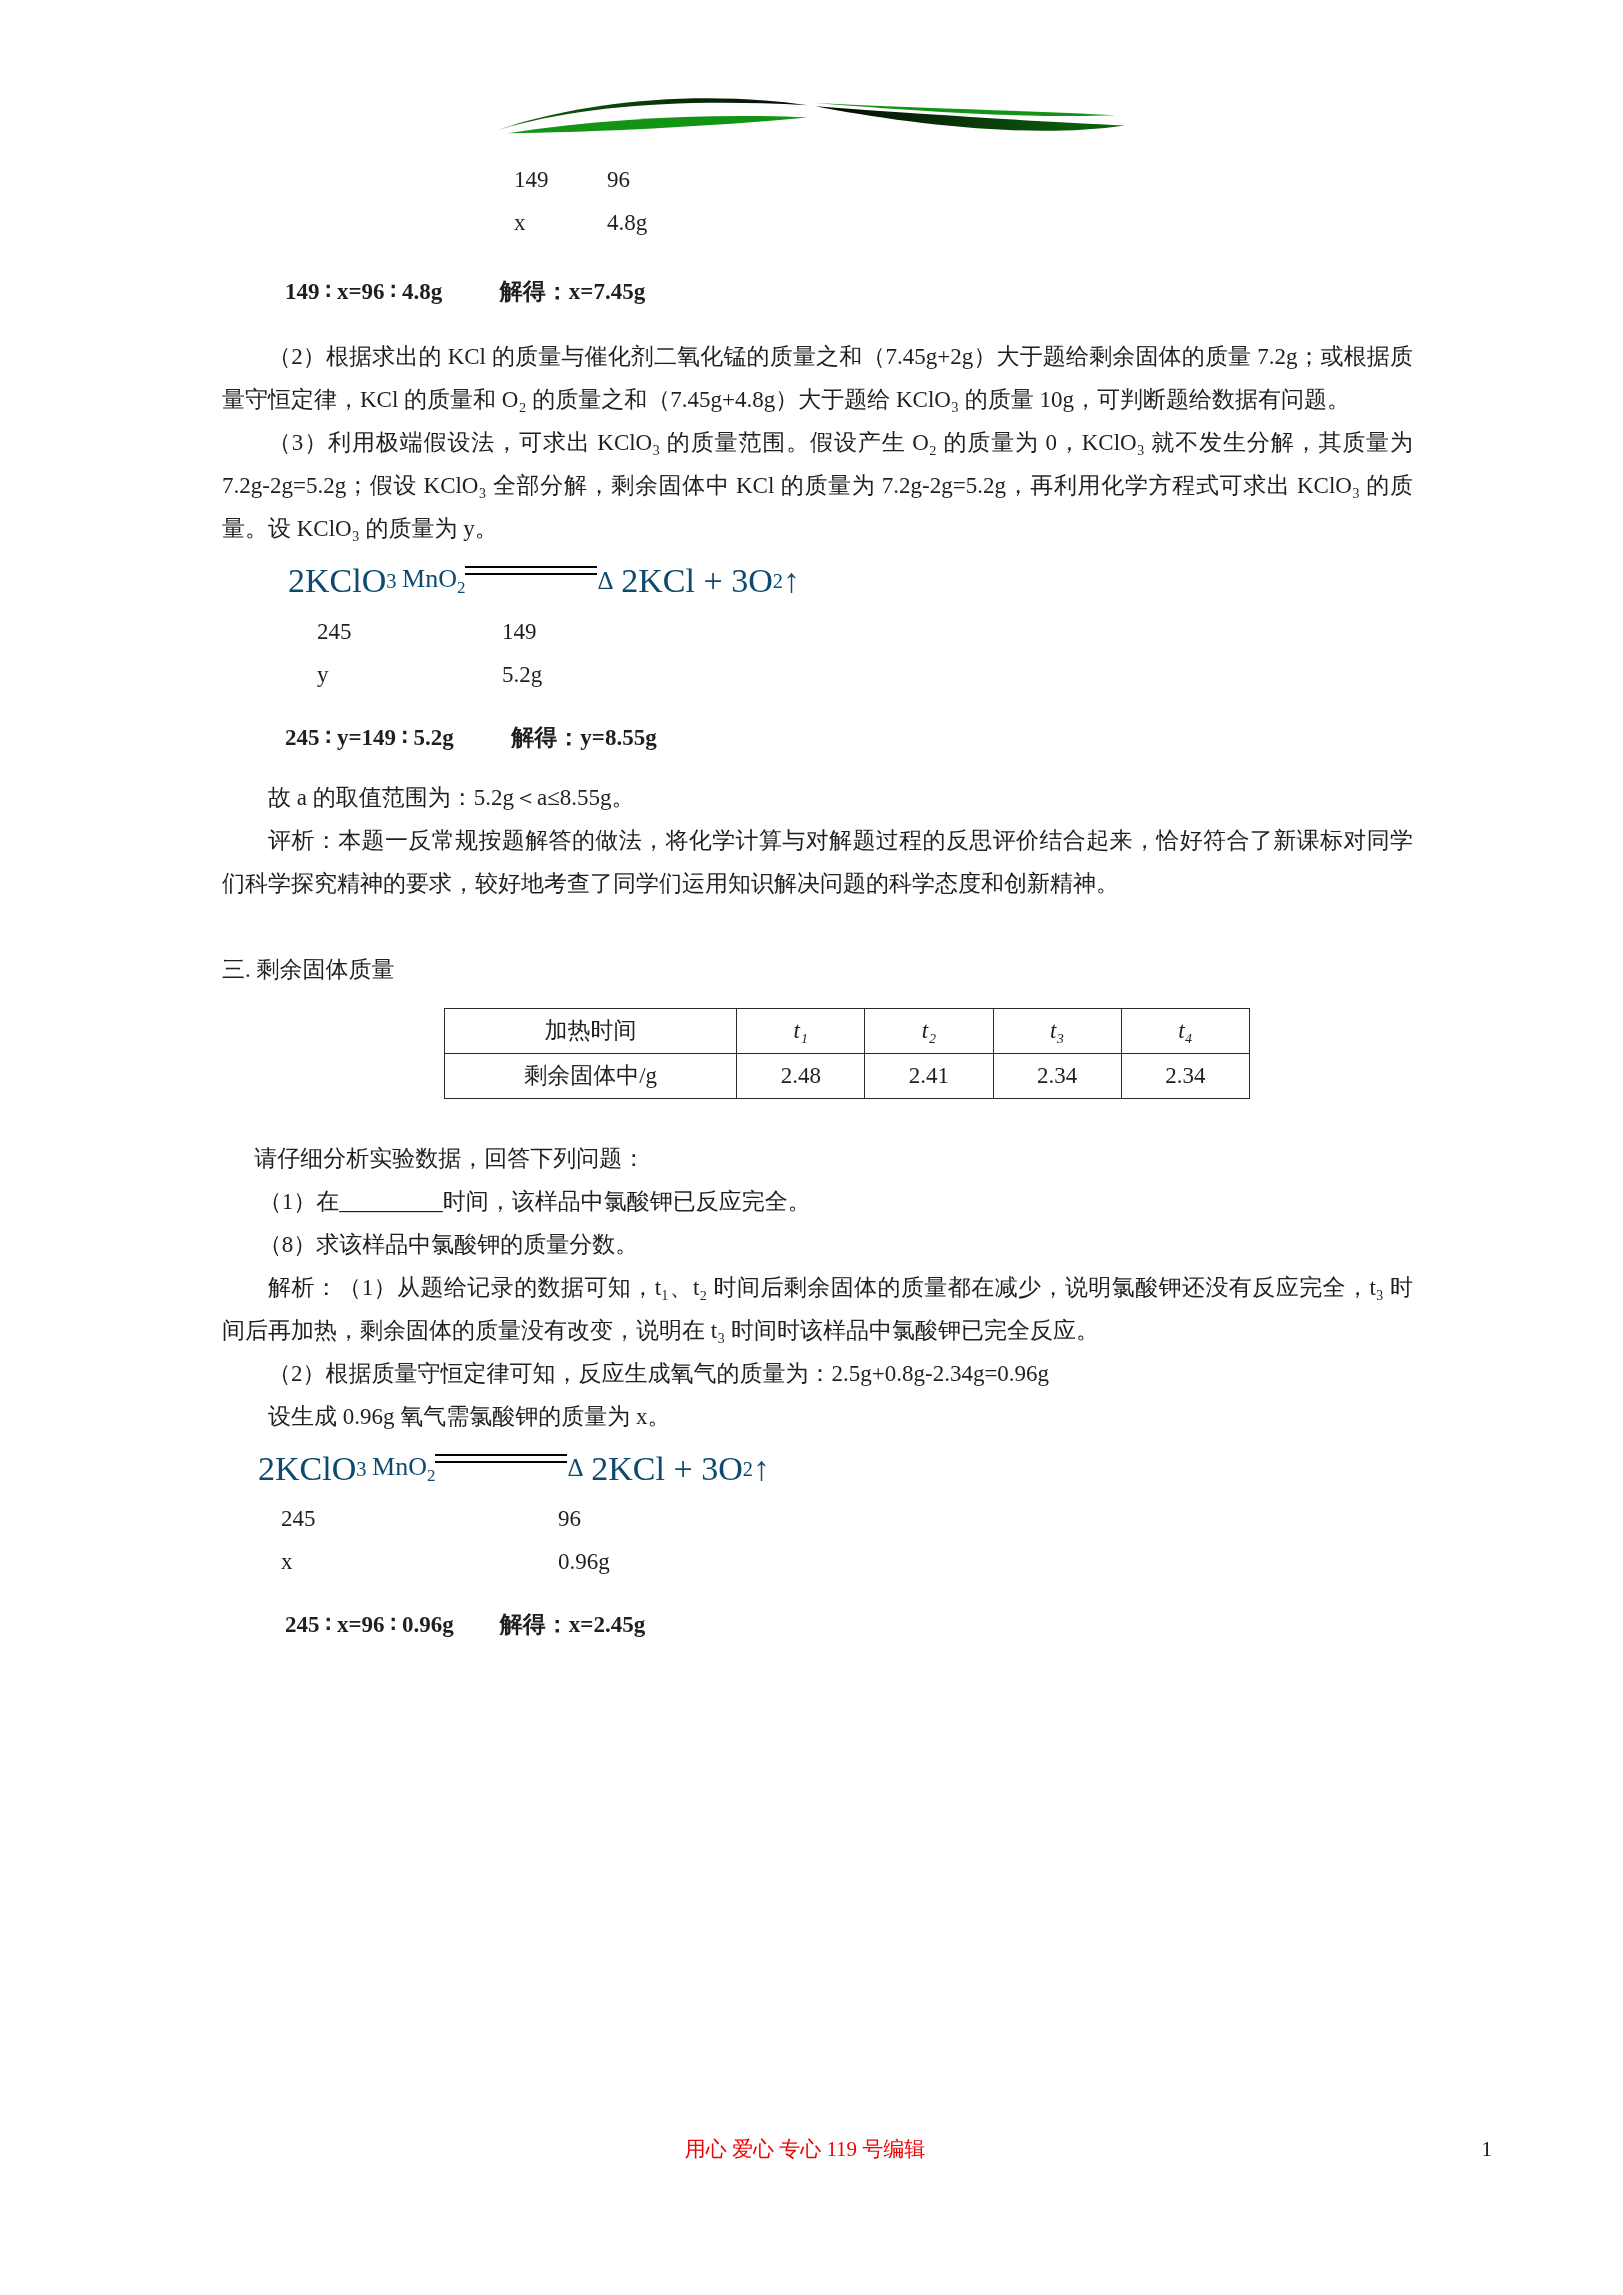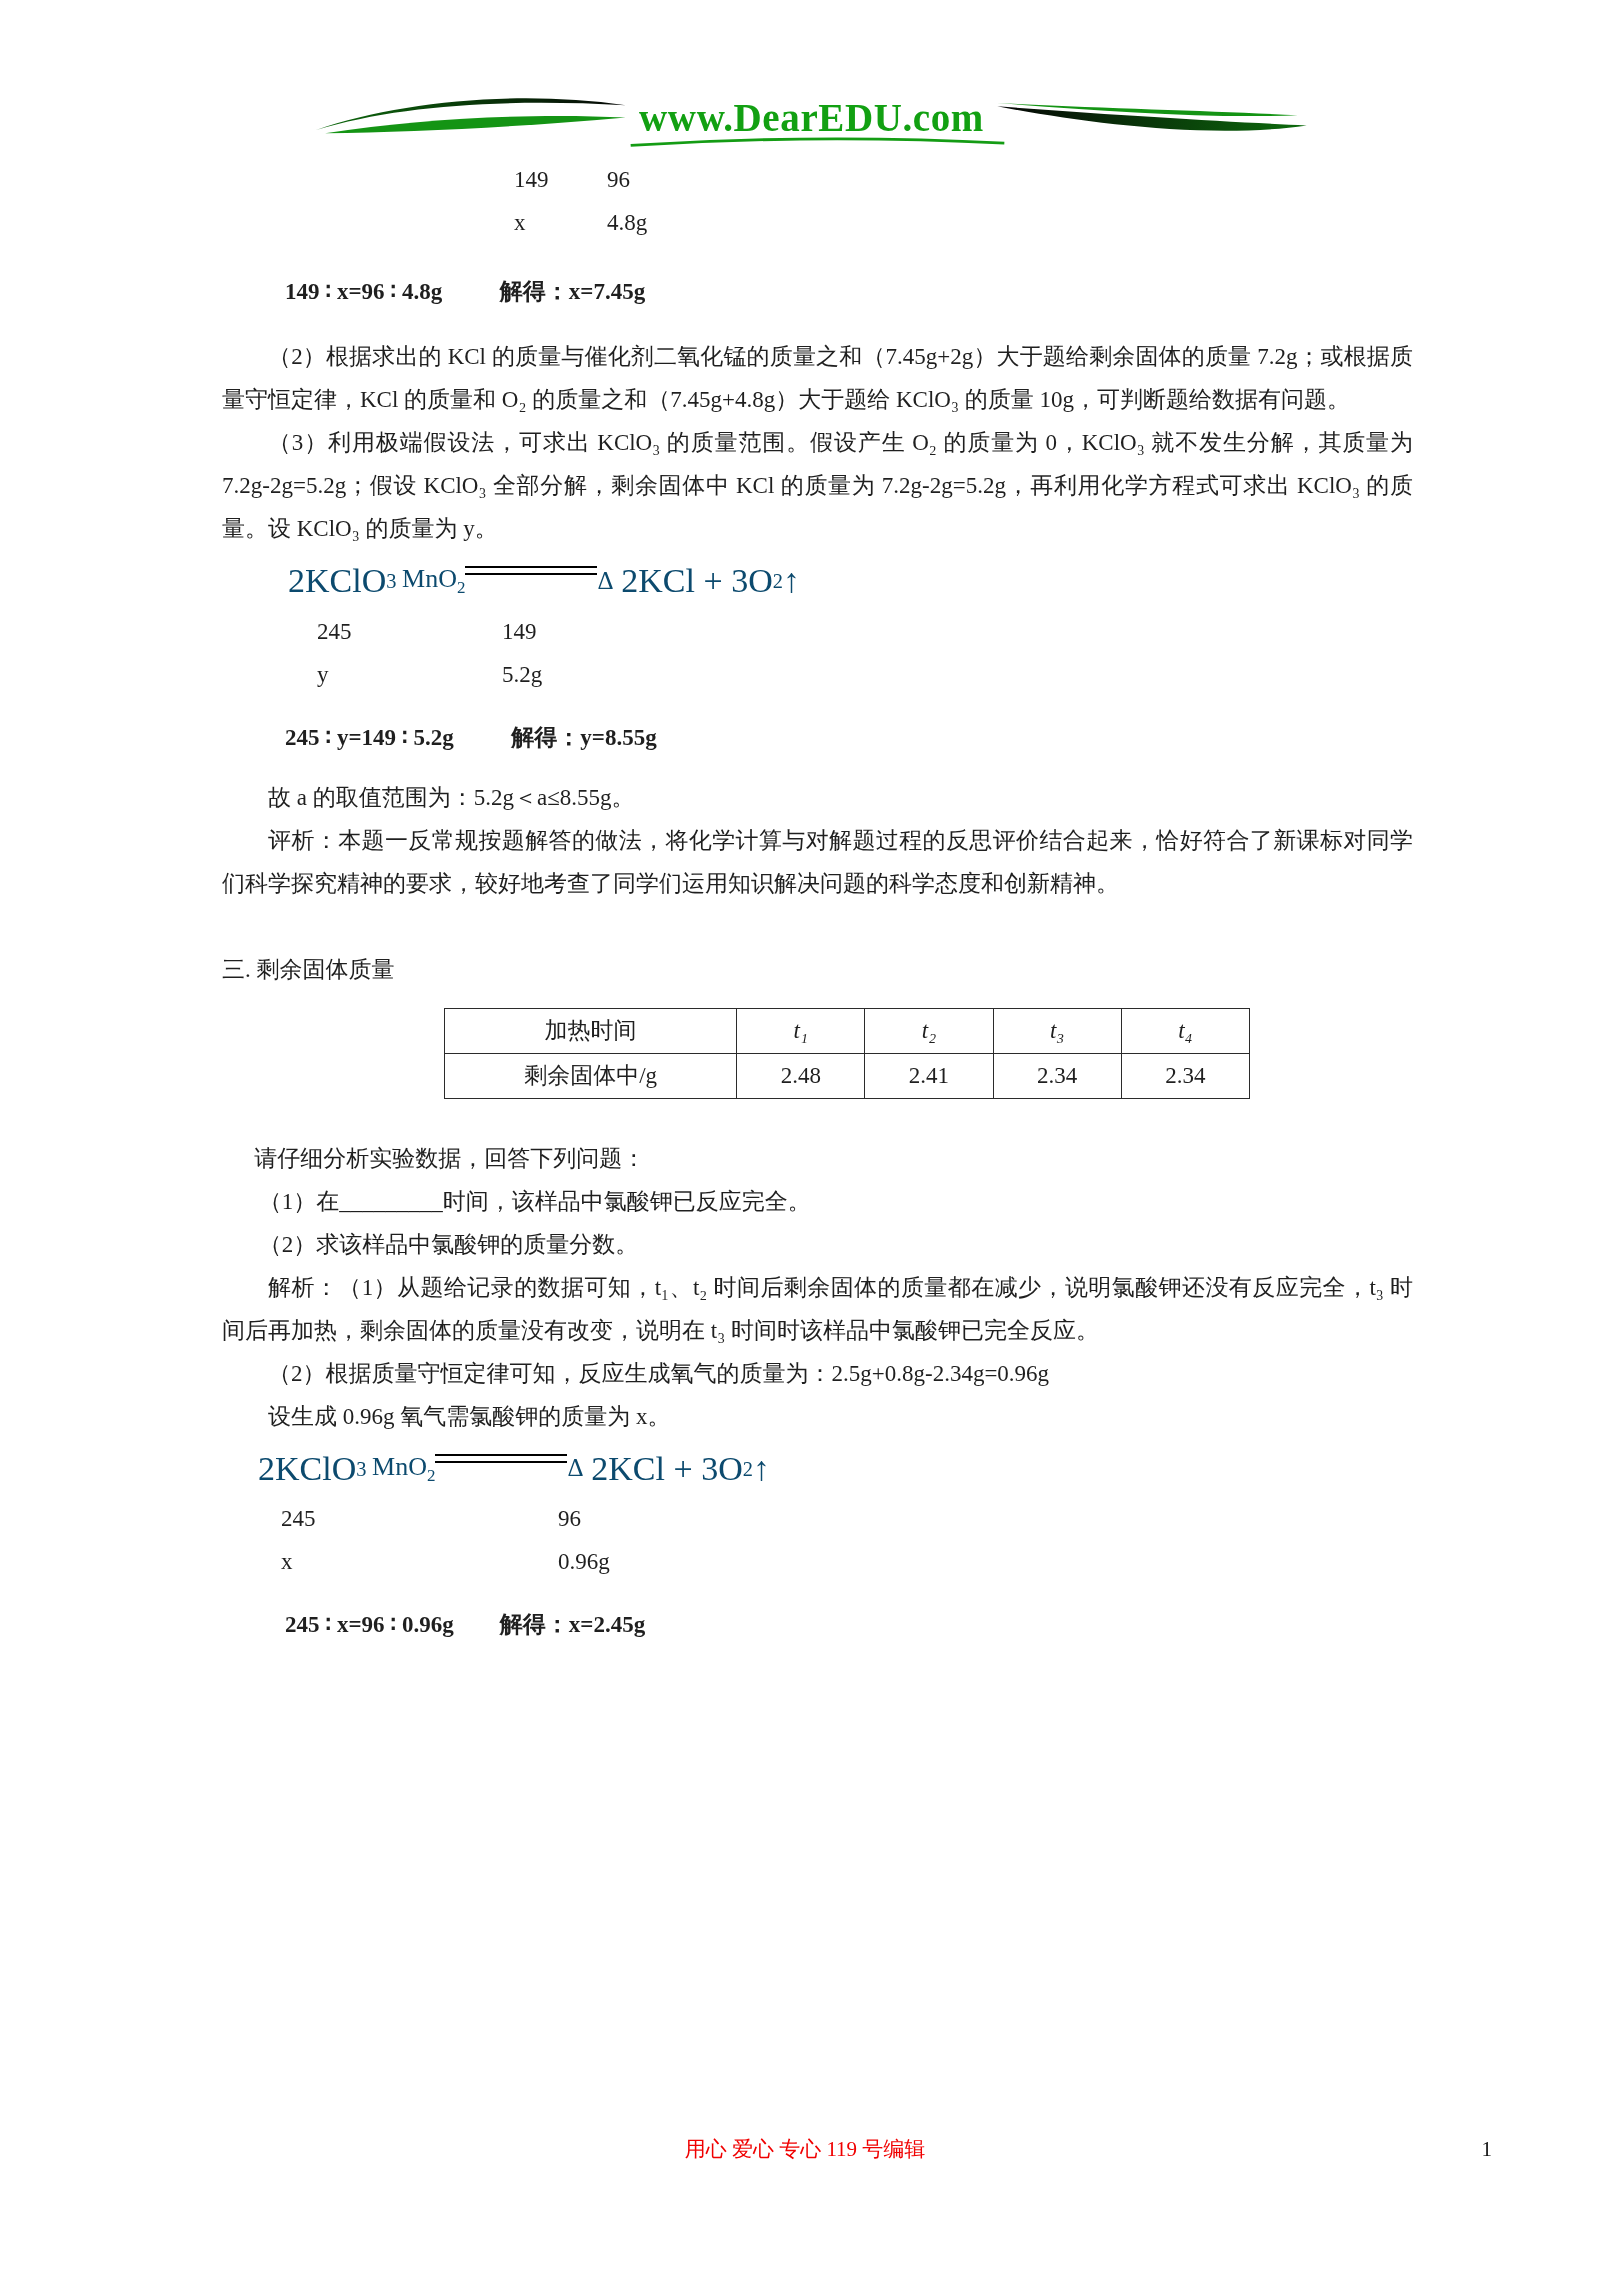--- a/index.html
+++ b/index.html
@@ -140,26 +140,20 @@
     <svg class="swoosh" width="314" height="62" viewBox="0 0 560 110">
       <defs>
         <linearGradient id="swl" x1="0" y1="0" x2="1" y2="0">
           <stop offset="0" stop-color="#0d6b0d"></stop>
             <stop offset="1" stop-color="#050505"></stop>
         </linearGradient>
       </defs>
       <path d="M4,78 C150,34 340,22 556,34 C360,6 150,28 4,78 Z" fill="url(#swl)"></path>
       <path d="M20,84 C200,56 400,48 556,56 C380,72 180,82 20,84 Z" fill="#149414"></path>
     </svg>
-    <span class="logo-text-wrap">
-      <span class="logo-text">www.DearEDU.com</span>
-      <svg class="logo-underline" width="381" height="11.2" viewBox="0 0 680 20">
-        <path d="M6,15 Q340,-6 674,11" stroke="#149c14" stroke-width="5" fill="none"></path>
-      </svg>
-    </span>
     <svg class="swoosh" width="314" height="62" viewBox="0 0 560 110">
       <defs>
         <linearGradient id="swr" x1="0" y1="0" x2="1" y2="0">
           <stop offset="0" stop-color="#050505"></stop>
             <stop offset="1" stop-color="#0d6b0d"></stop>
         </linearGradient>
       </defs>
       <path d="M4,36 C220,52 420,64 556,70 C380,96 150,64 4,36 Z" fill="url(#swr)"></path>
       <path d="M4,30 C200,40 400,44 540,52 C380,58 180,44 4,30 Z" fill="#149414"></path>
     </svg>
@@ -214,21 +208,21 @@
           <td class="c-t">2.48</td>
           <td class="c-t">2.41</td>
           <td class="c-t">2.34</td>
           <td class="c-t">2.34</td>
         </tr>
       </tbody>
     </table>
 
     <div class="line q-intro">请仔细分析实验数据，回答下列问题：</div>
     <div class="line q-line">（1）在_________时间，该样品中氯酸钾已反应完全。</div>
-    <div class="line q-line">（2）求该样品中氯酸钾的质量分数。</div>
+    <div class="line q-line">（8）求该样品中氯酸钾的质量分数。</div>
 
     <p class="para">解析：（1）从题给记录的数据可知，t₁、t₂ 时间后剩余固体的质量都在减少，说明氯酸钾还没有反应完全，t₃ 时间后再加热，剩余固体的质量没有改变，说明在 t₃ 时间时该样品中氯酸钾已完全反应。</p>
     <div class="line indent2">（2）根据质量守恒定律可知，反应生成氧气的质量为：2.5g+0.8g-2.34g=0.96g</div>
     <div class="line indent2">设生成 0.96g 氧气需氯酸钾的质量为 x。</div>
 
     <div class="equation eq2">
       <span>2KClO</span>
         <sub>3</sub>
       <span class="eq-frac">
         <span class="eq-cat"><span>MnO</span><sub>2</sub></span>

